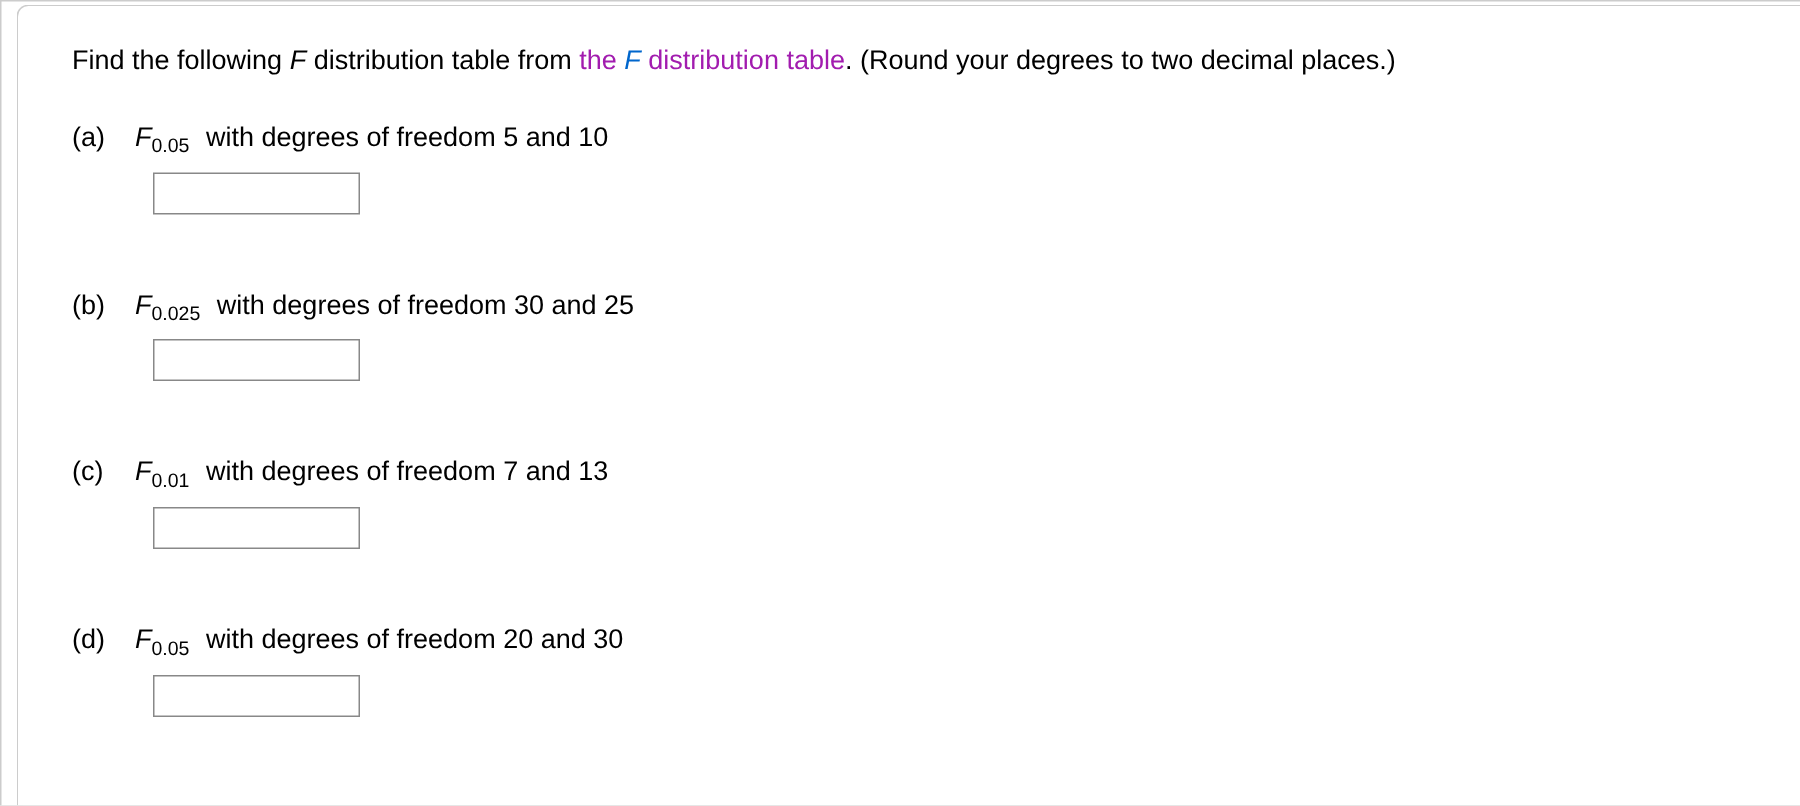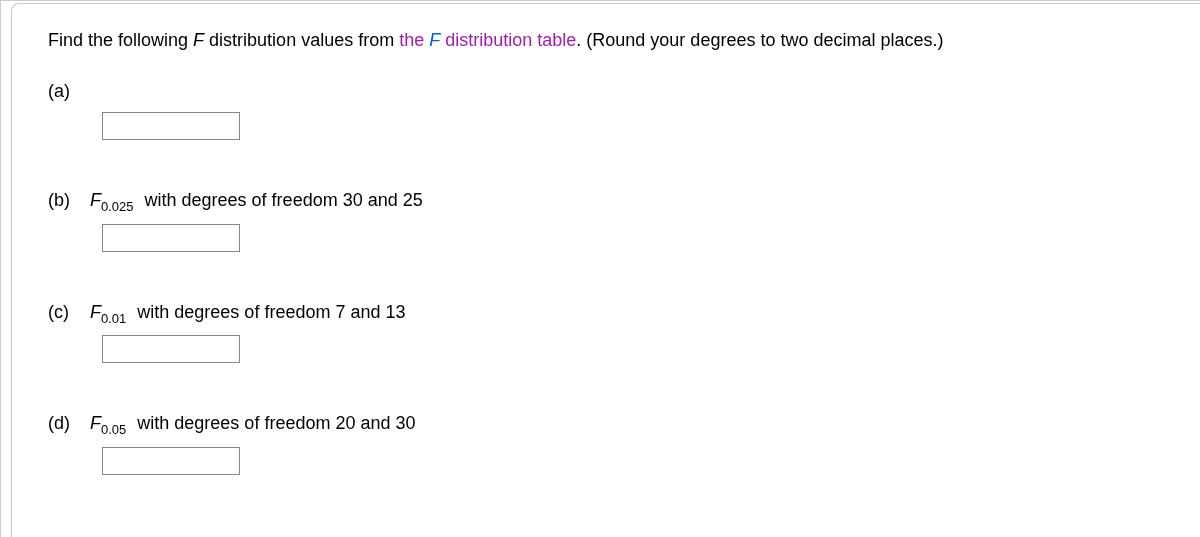--- a/index.html
+++ b/index.html
@@ -77,26 +77,29 @@
       padding: 2px 6px;
     }
   </style>
 </head>
 <body>
 
 <div class="outer-border">
   <div class="content-border">
 
     <div class="instruction">
-      <span>Find the following </span><span class="italic">F</span><span> distribution values from </span><span class="link-normal">the </span><span class="link">F</span><span class="link-normal"> distribution table</span><span>. (Round your degrees to two decimal places.)</span>
+      <span>Find the following </span><span class="italic">F</span><span> distribution table from </span><span class="link-normal">the </span><span class="link">F</span><span class="link-normal"> distribution table</span><span>. (Round your degrees to two decimal places.)</span>
     </div>
 
     <div class="question">
       <div class="question-row">
         <span class="part-label">(a)</span>
+        <span>
+          <span class="f-notation">F</span><span class="subscript">0.05</span><span class="rest-text"> with degrees of freedom 5 and 10</span>
+        </span>
       </div>
       <input type="text" class="input-box" style="">
     </div>
 
     <div class="question">
       <div class="question-row">
         <span class="part-label">(b)</span>
         <span>
           <span class="f-notation">F</span><span class="subscript">0.025</span><span class="rest-text"> with degrees of freedom 30 and 25</span>
         </span>

